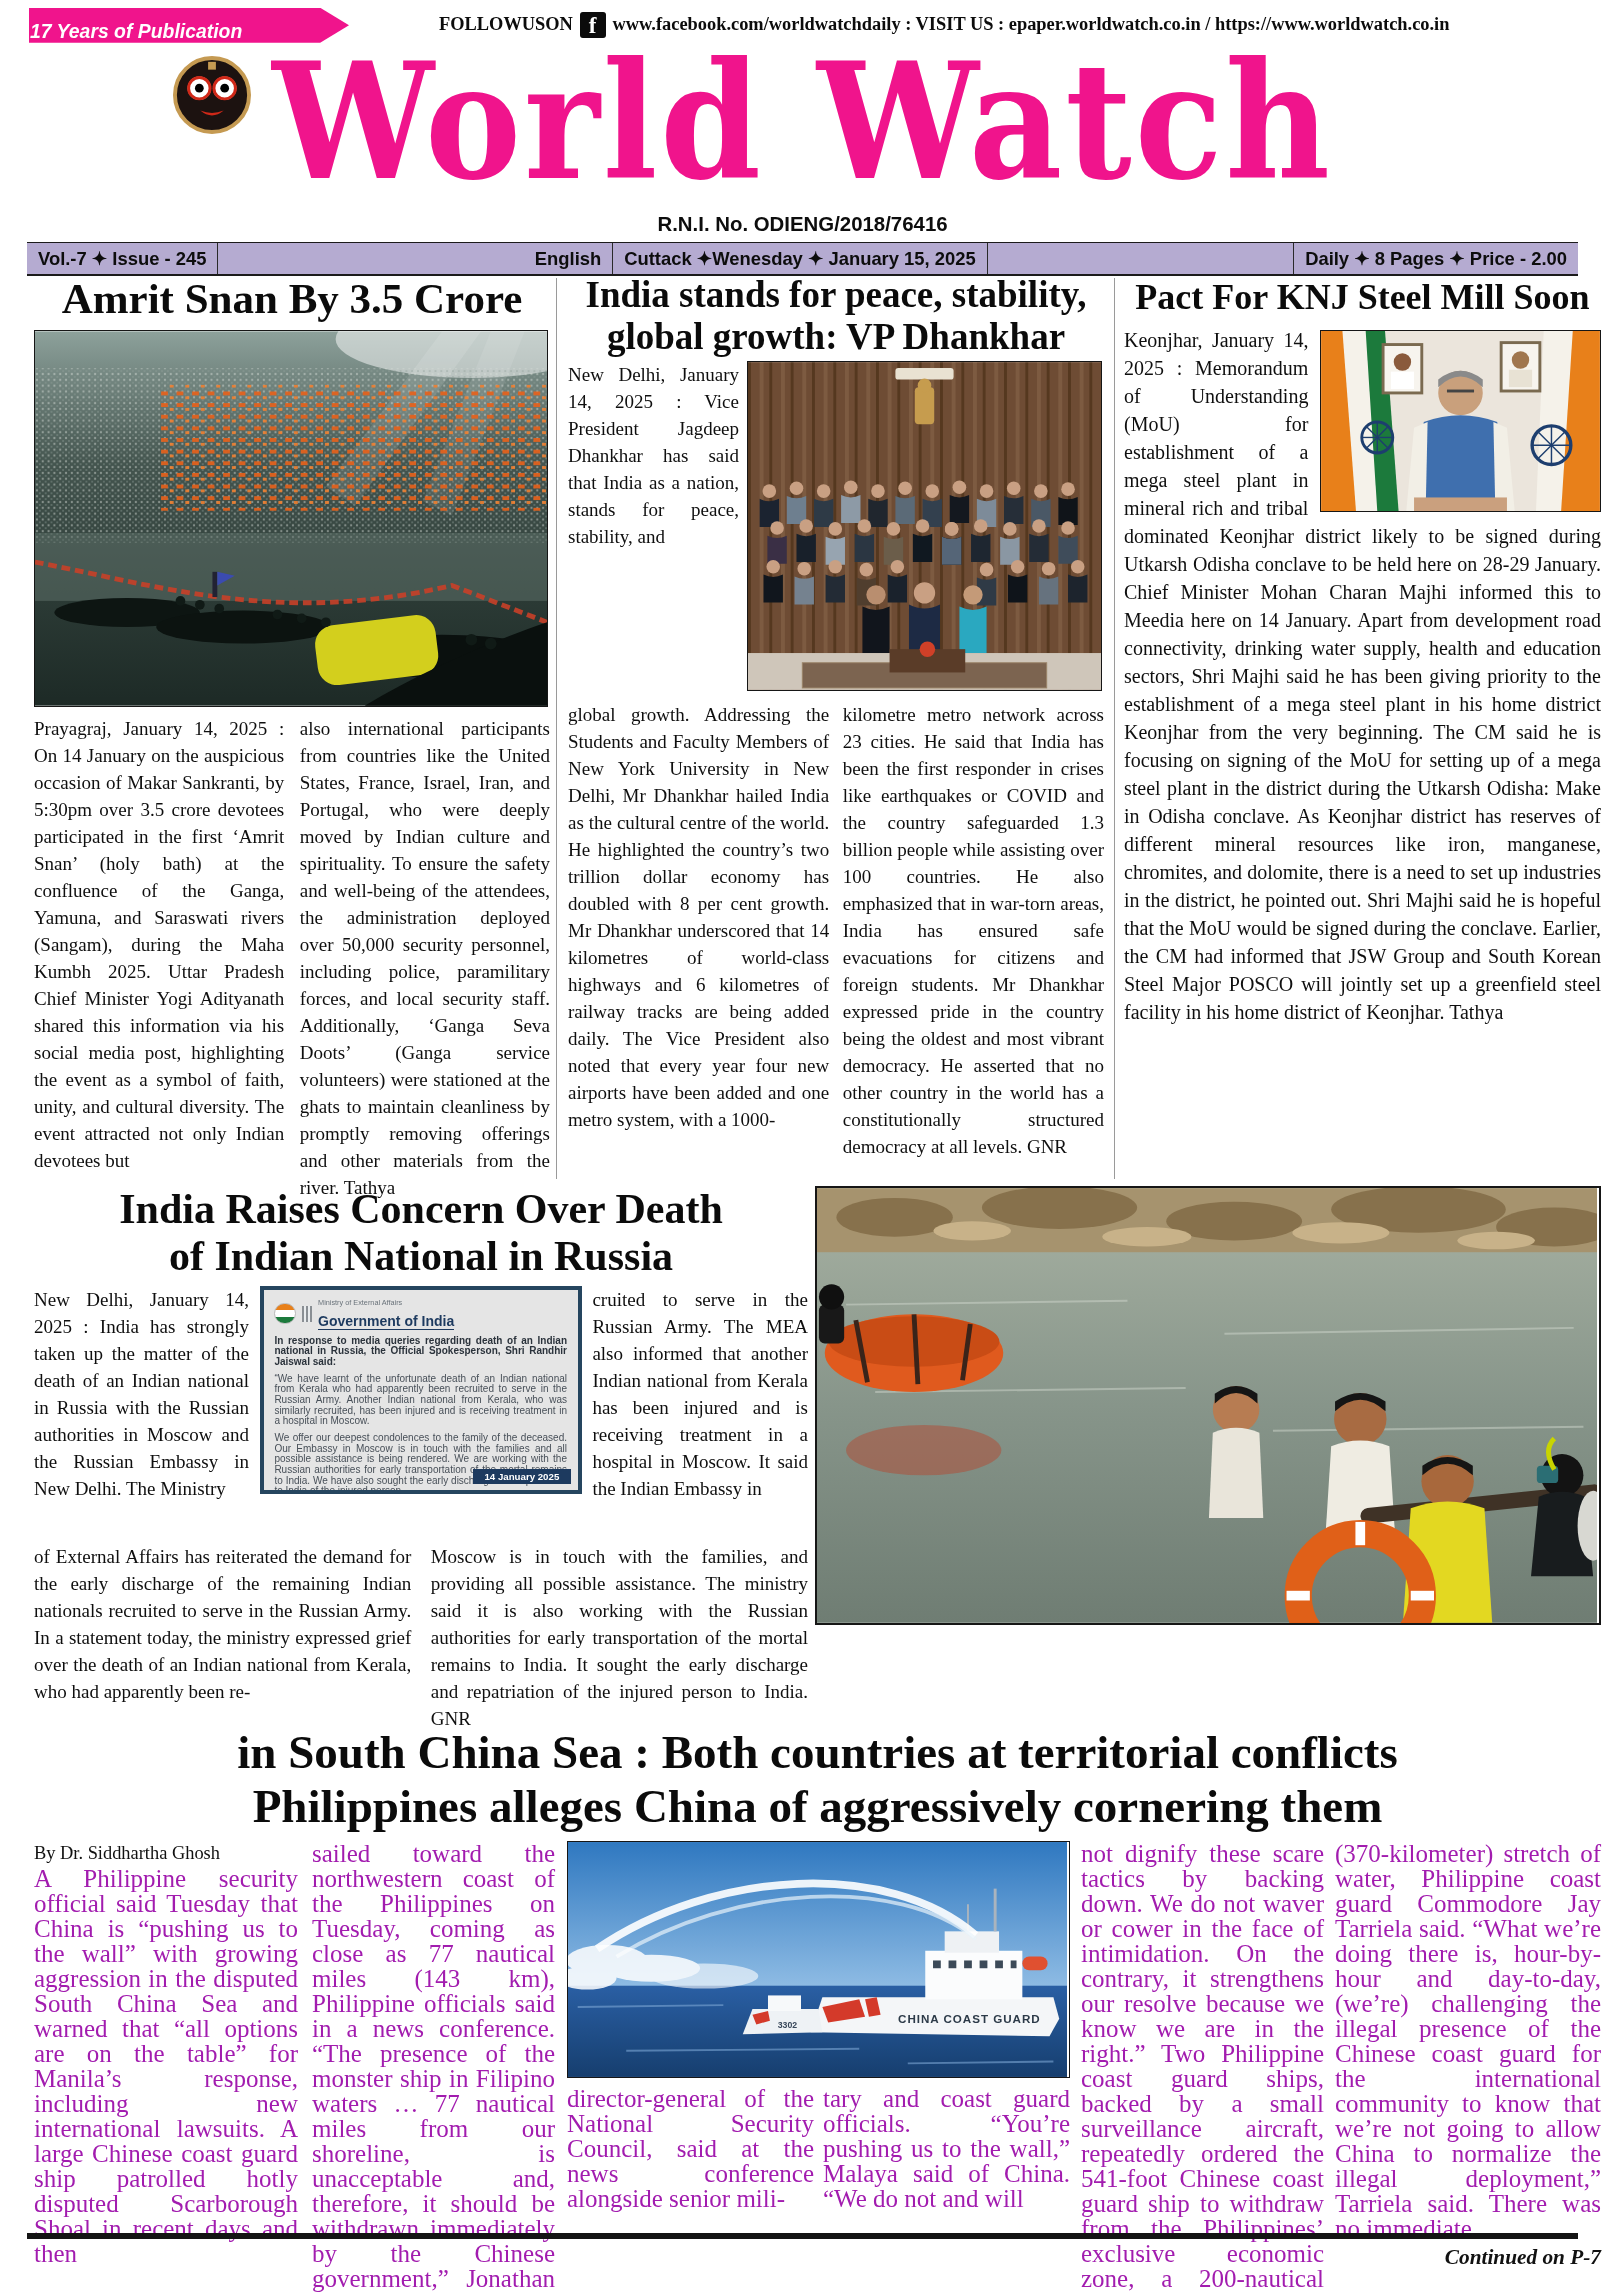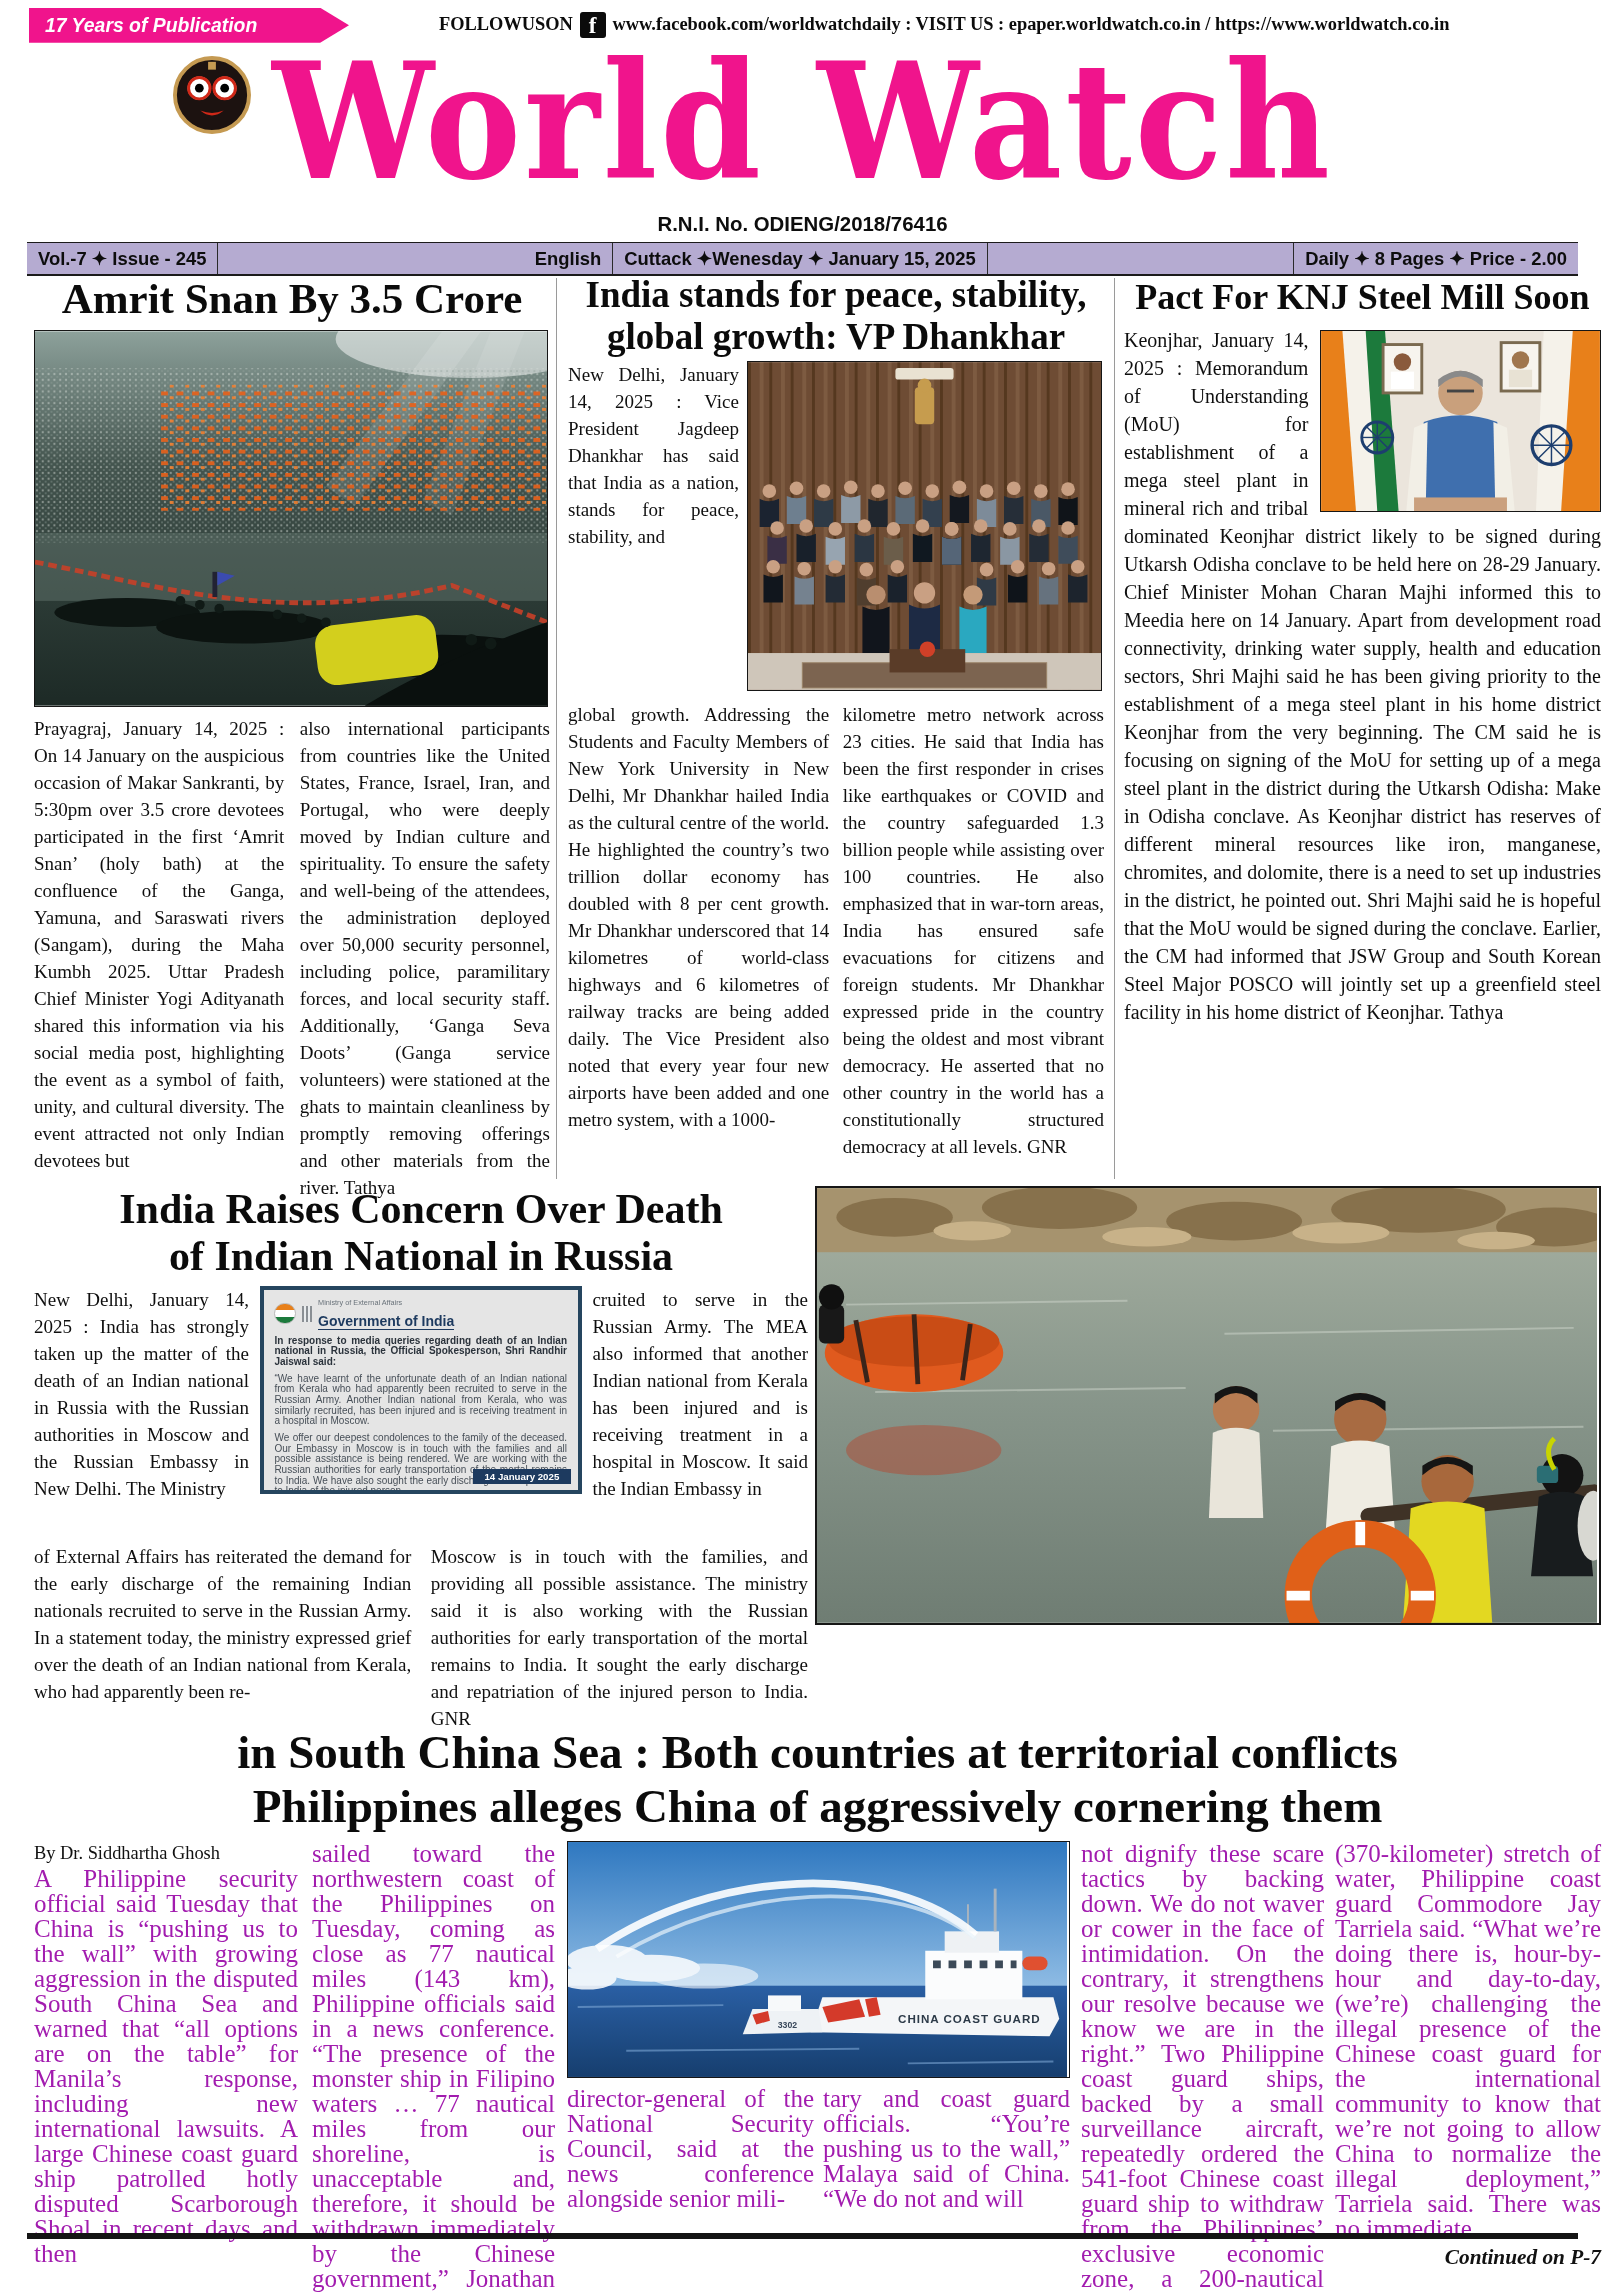--- a/index.html
+++ b/index.html
@@ -1,21 +1,21 @@
 <!DOCTYPE html>
 <html><head>
 <meta charset="utf-8">
 <style>
   html,body{margin:0;padding:0;background:#ffffff;}
   #page{position:relative;width:1605px;height:2293px;background:#fff;overflow:hidden;
         font-family:"Liberation Serif",serif;color:#111;}
   .abs{position:absolute;}
   
   #ribbon{left:29px;top:7.8px;width:320px;height:35px;background:#f0148c;color:#fff;
-          display:flex;align-items:center;padding-left:16px;box-sizing:border-box;
+          display:flex;align-items:flex-end;padding-left:1px;box-sizing:border-box;
           font:italic bold 19.4px "Liberation Sans",sans-serif;
           clip-path:polygon(0 0,91% 0,100% 50%,91% 100%,0 100%);}
   #followrow{left:439px;top:11.6px;right:5.8px;display:flex;align-items:center;gap:6.8px;
              font:bold 18.4px "Liberation Serif",serif;color:#0c0c0c;white-space:nowrap;}
   .fb{width:26px;height:26px;background:#0b0b0b;border-radius:2.9px;color:#fff;
       display:flex;align-items:flex-end;justify-content:center;
       font:bold 23px "Liberation Serif",serif;line-height:24px;}
   
   #mast-title{left:0;top:27px;width:100%;text-align:center;color:#f0148c;
               font:bold 144px "DejaVu Serif",serif;letter-spacing:2.9px;

